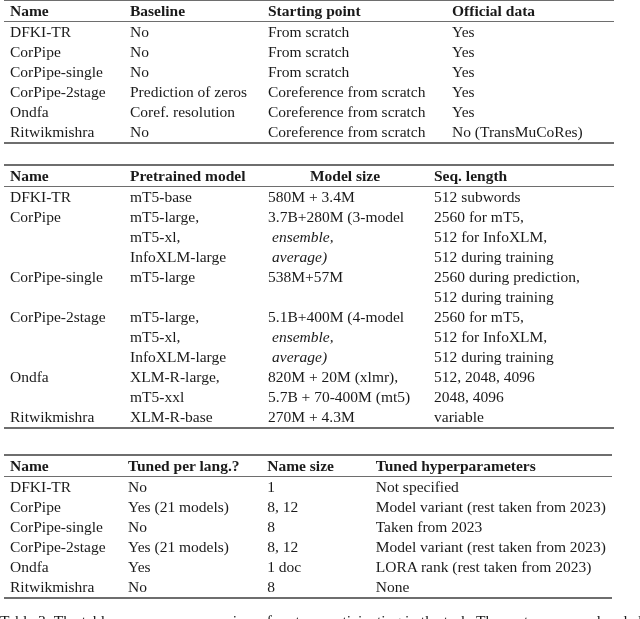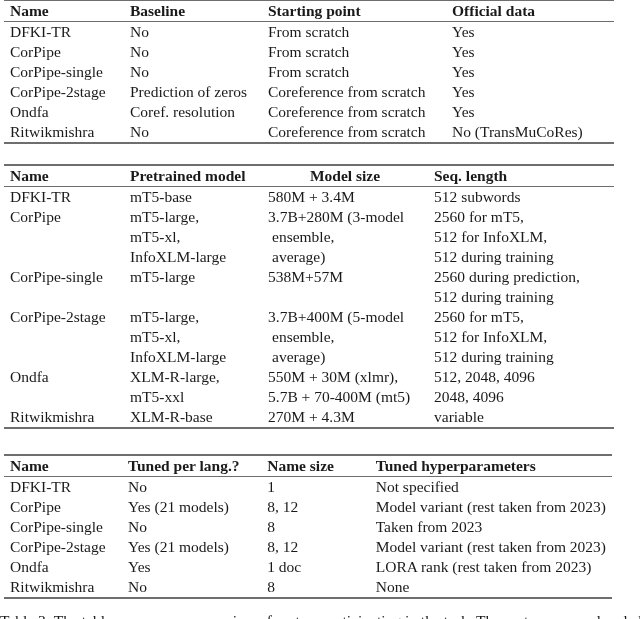--- a/index.html
+++ b/index.html
@@ -38,21 +38,21 @@
   }
   .tbl td.multi {
     white-space: normal;
   }
   .line {
     display: block;
     height: 20px;
     line-height: 20px;
     white-space: nowrap;
   }
-  .indent { padding-left: 4px; }
+  .indent { padding-left: 4px; font-style: italic; }
 
   #table1 { top: -1px; width: 610px; }
   #table2 { top: 164px; width: 610px; }
   #table3 { top: 454px; width: 608px; }
 
   #table1 .c1 { width: 108px; }
   #table1 .c2 { width: 126px; }
   #table1 .c3 { width: 172px; }
 
   #table2 .c1 { width: 108px; }
@@ -184,39 +184,39 @@
     </tr>
 
     <tr>
       <td>CorPipe-2stage</td>
       <td class="multi">
         <span class="line">mT5-large,</span>
         <span class="line">mT5-xl,</span>
         <span class="line">InfoXLM-large</span>
       </td>
       <td class="multi">
-        <span class="line">3.7B+400M (5-model</span>
+        <span class="line">5.1B+400M (4-model</span>
         <span class="line indent">ensemble,</span>
         <span class="line indent">average)</span>
       </td>
       <td class="multi">
         <span class="line">2560 for mT5,</span>
         <span class="line">512 for InfoXLM,</span>
         <span class="line">512 during training</span>
       </td>
     </tr>
 
     <tr>
       <td>Ondfa</td>
       <td class="multi">
         <span class="line">XLM-R-large,</span>
         <span class="line">mT5-xxl</span>
       </td>
       <td class="multi">
-        <span class="line">550M + 30M (xlmr),</span>
+        <span class="line">820M + 20M (xlmr),</span>
         <span class="line">5.7B + 70-400M (mt5)</span>
       </td>
       <td class="multi">
         <span class="line">512, 2048, 4096</span>
         <span class="line">2048, 4096</span>
       </td>
     </tr>
 
     <tr>
       <td>Ritwikmishra</td>

